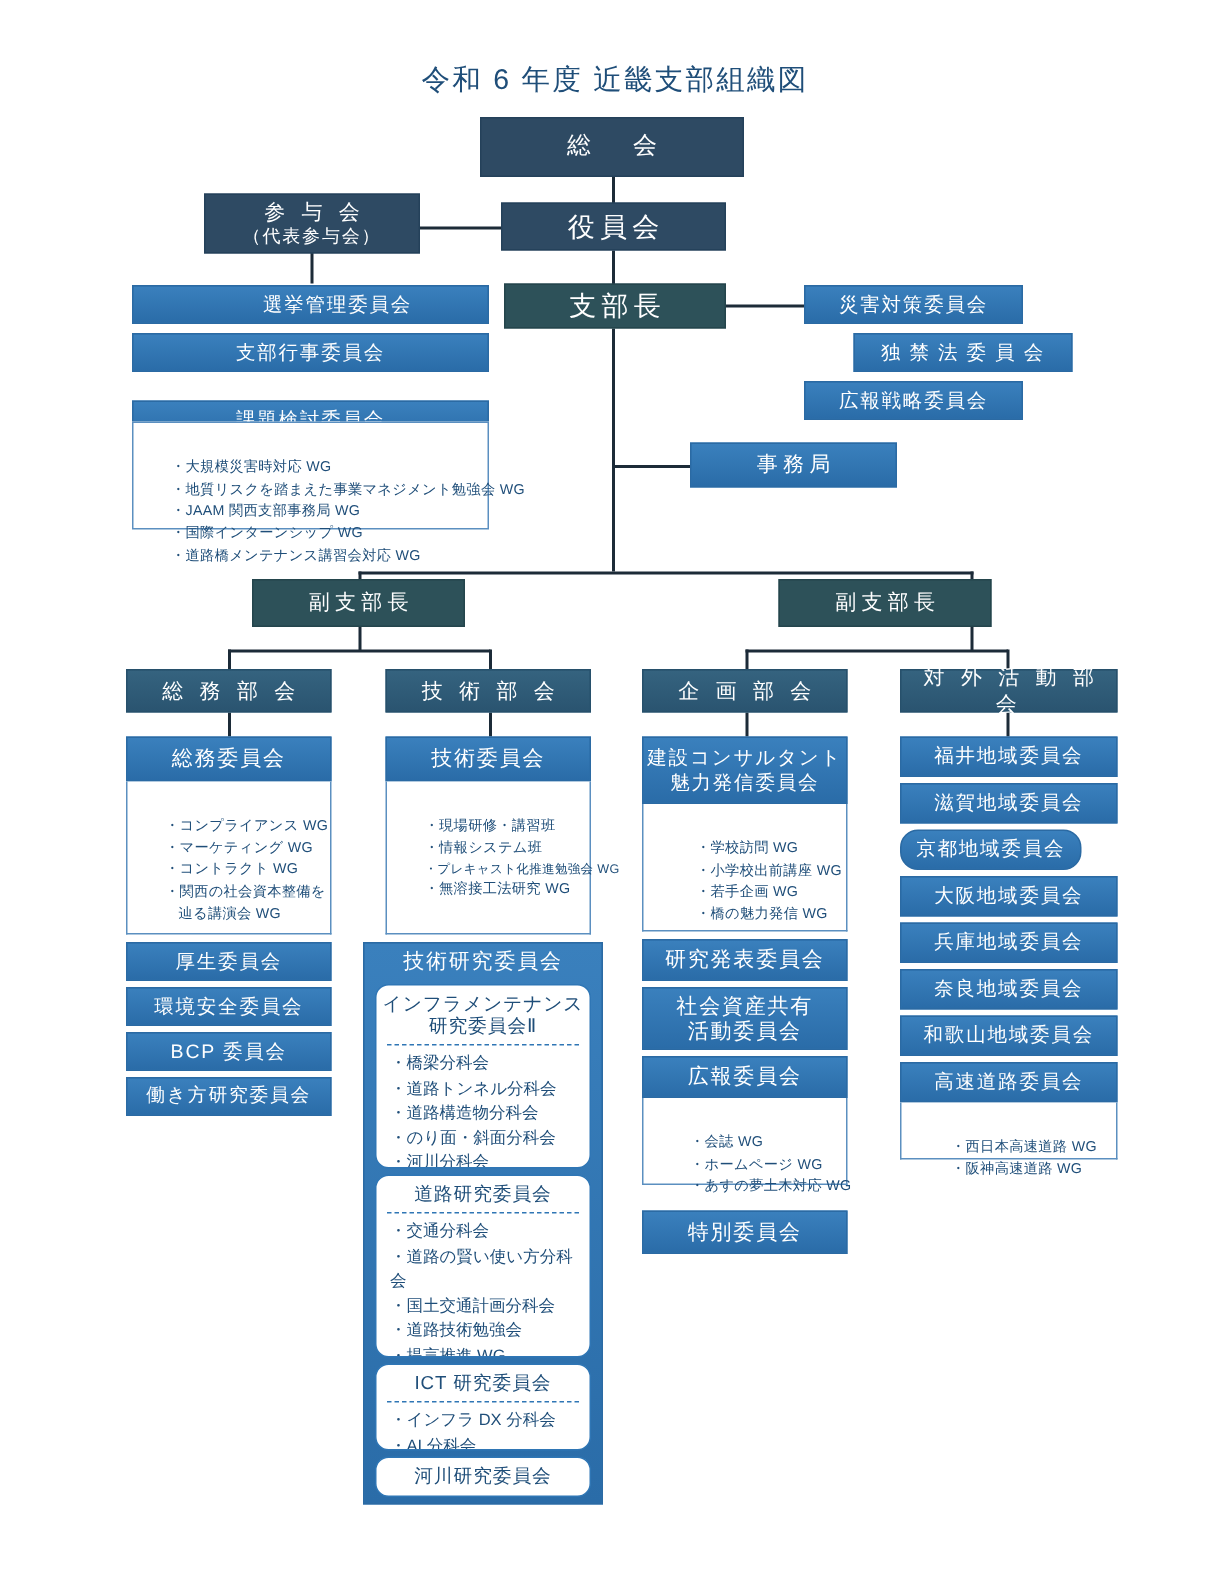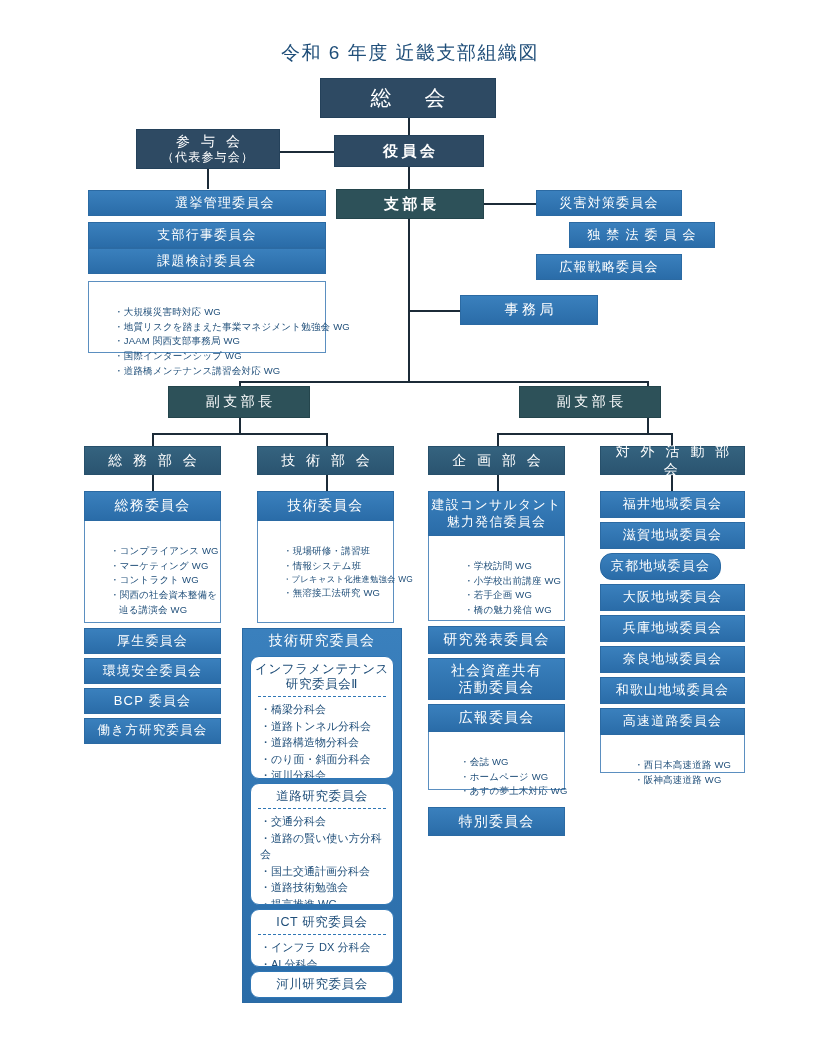--- a/index.html
+++ b/index.html
@@ -99,22 +99,22 @@
     border: 1px solid #2b6aa3;
     z-index: 2;
   }
 
   
   .ln { position:absolute; background:#1c2b38; z-index:1; }
   .lnv { width:2px; }
   .lnh { height:2px; }
 
   .t14 { font-size: 14px; }
-  .t15 { font-size: 15px; font-weight: bold; }
-  .t16 { font-size: 21px; }
+  .t15 { font-size: 18px; }
+  .t16 { font-size: 16px; }
   .t13 { font-size: 13px; }
   .t125{ font-size: 12.5px; }
   .t12 { font-size: 12px; }
   .wide { letter-spacing: 6px; text-indent: 6px; }
   .wide3{ letter-spacing: 3.5px; text-indent: 3.5px; }
 </style>
 </head>
 <body>
 
 <div class="canvas">
@@ -157,21 +157,21 @@
     <span class="t14 wide3">参 与 会</span>
     <span class="t12">（代表参与会）</span>
   </div>
 
   <div class="box teal t15 wide3" style="left:336px; top:189px; width:148px; height:30px;">支部長</div>
 
   <div class="box blue t14 wide3" style="left:460px; top:295px; width:138px; height:30px;">事務局</div>
 
   <div class="box blue t13" style="left:88px; top:190px; width:238px; height:26px;padding-left:36px;">選挙管理委員会</div>
   <div class="box blue t13" style="left:88px; top:222px; width:238px; height:26px;">支部行事委員会</div>
-  <div class="box blue t13" style="left:88px; top:248px; width:238px; height:26px;">課題検討委員会</div>
+  <div class="box blue t13" style="left:88px; top:267px; width:238px; height:26px;">課題検討委員会</div>
 
   <div class="note" style="left:88px; top:281px; width:238px; height:72px;">
     <ul>
       <li>・大規模災害時対応 WG</li>
       <li>・地質リスクを踏まえた事業マネジメント勉強会 WG</li>
       <li>・JAAM 関西支部事務局 WG</li>
       <li>・国際インターンシップ WG</li>
       <li>・道路橋メンテナンス講習会対応 WG</li>
     </ul>
   </div>

